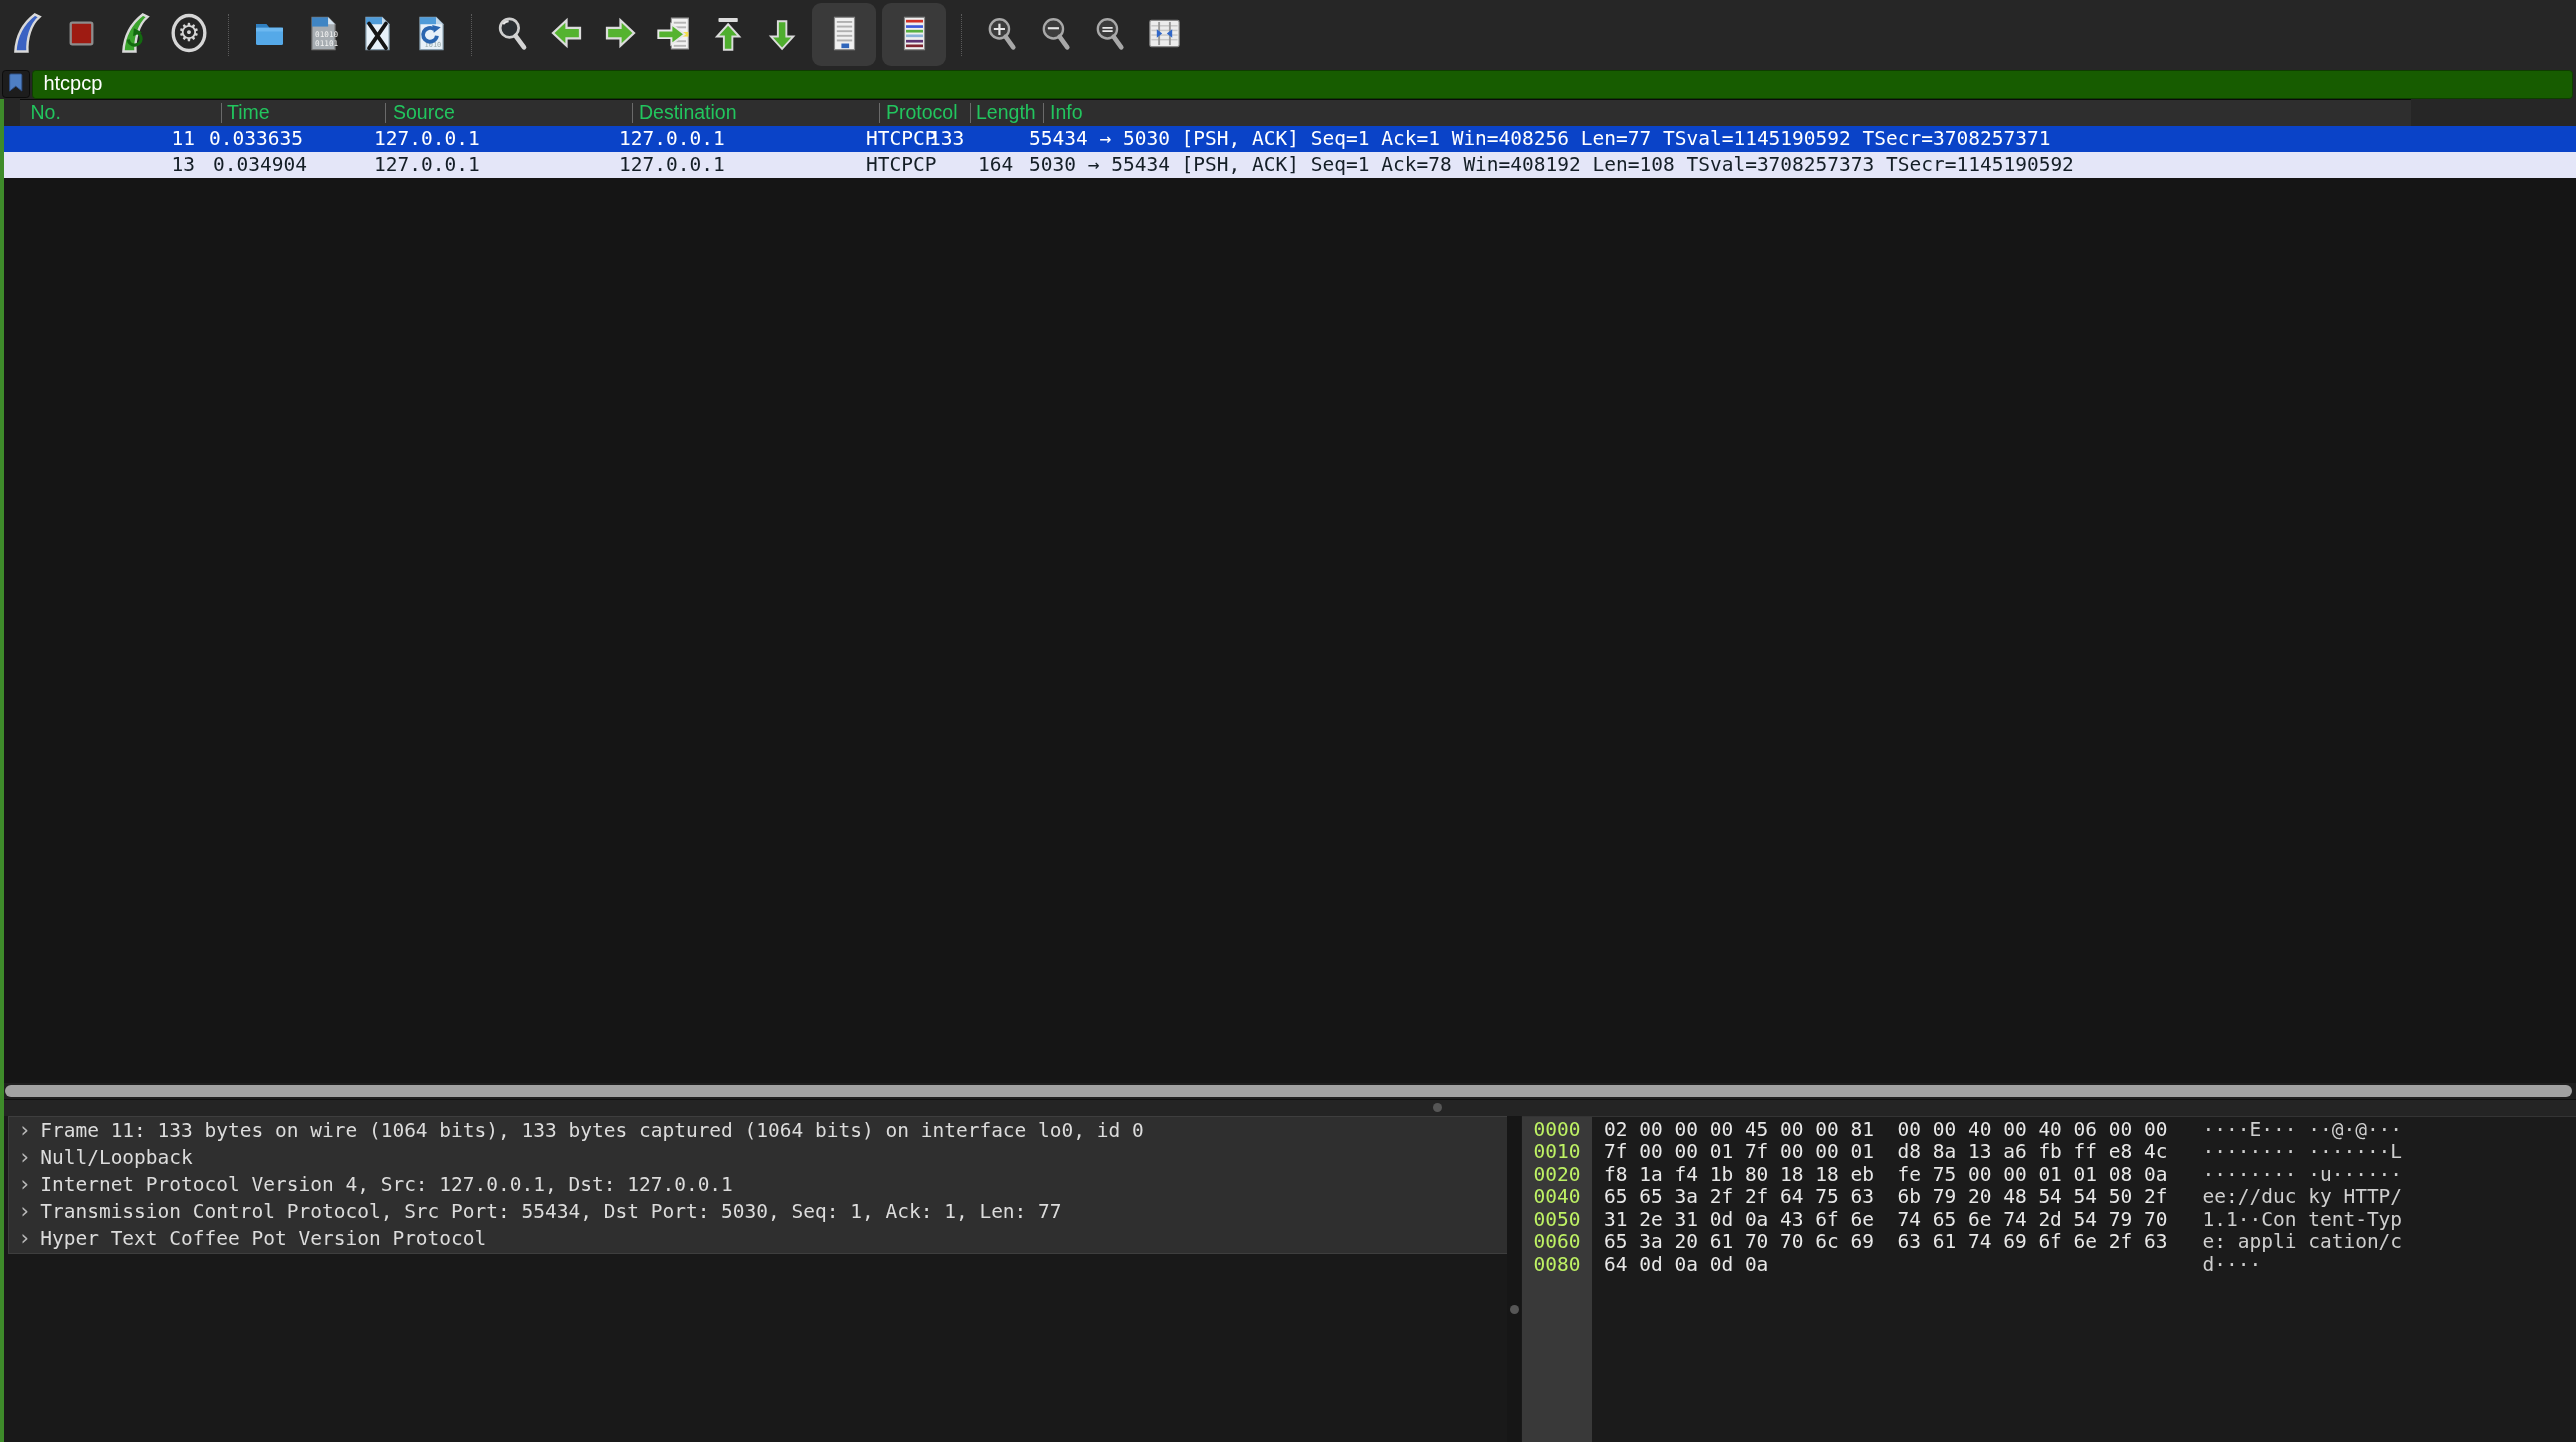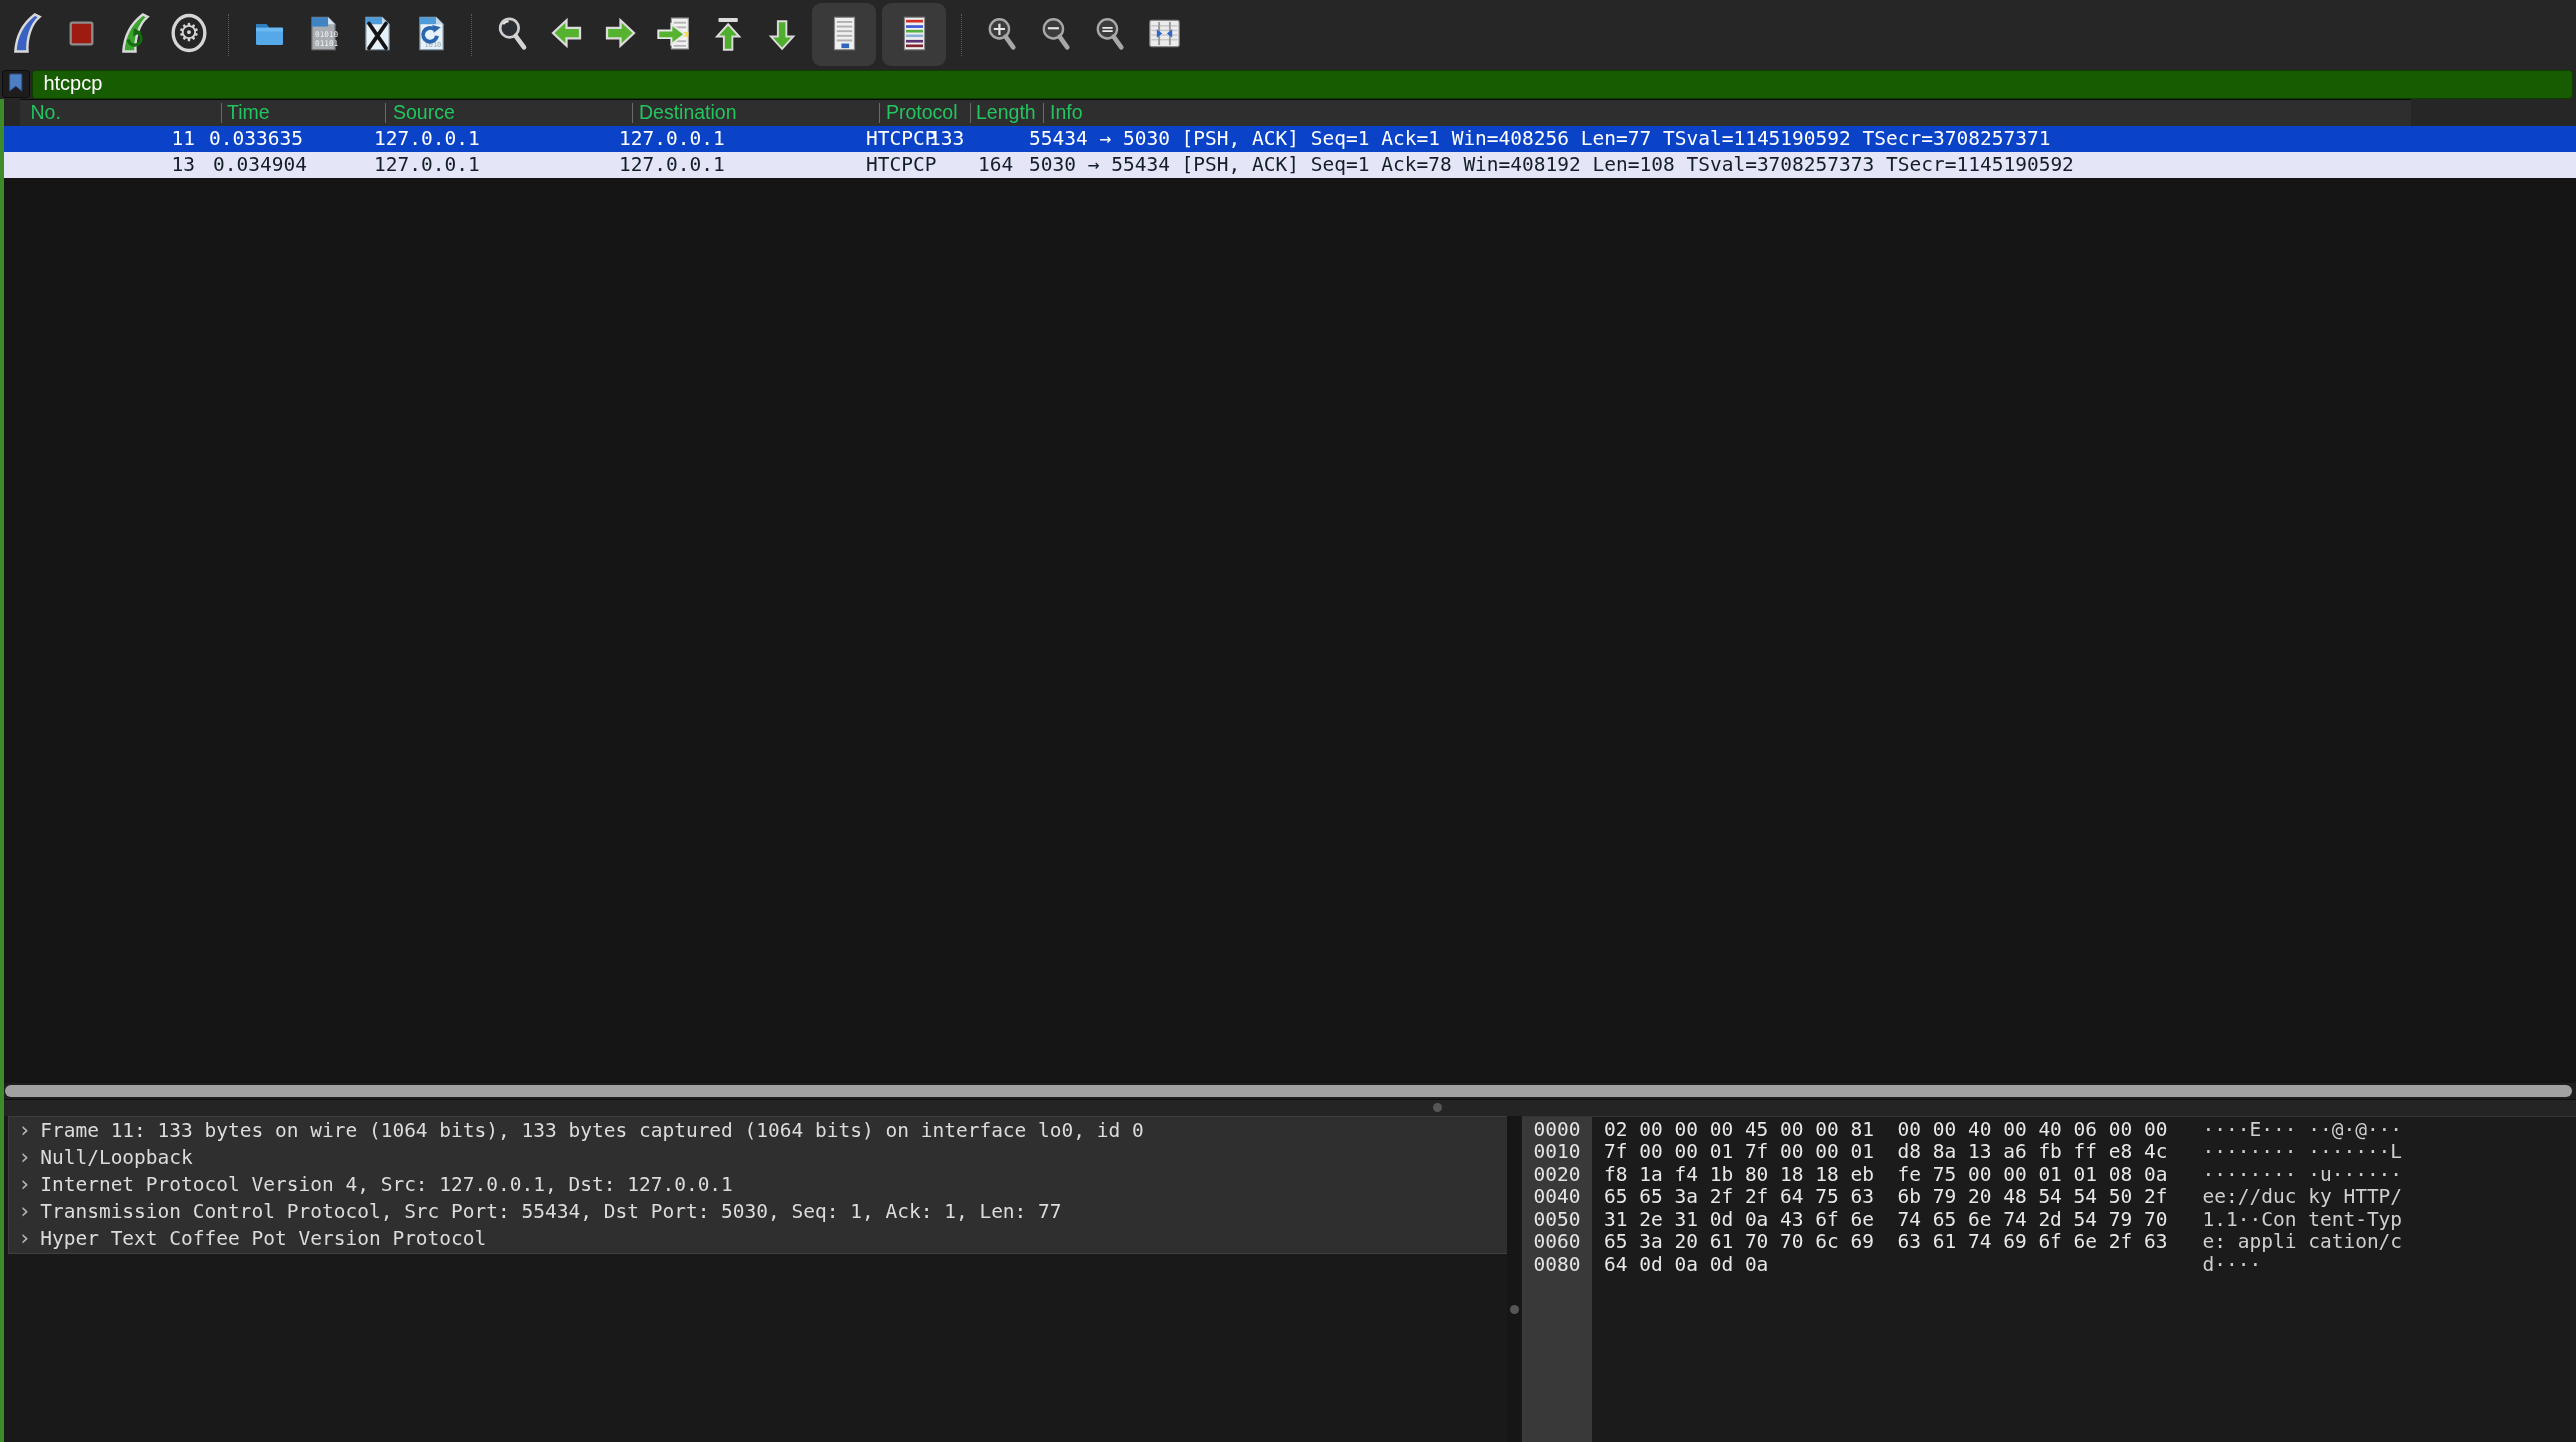--- a/index.html
+++ b/index.html
@@ -47,21 +47,21 @@
                border:0.7px solid #3e3e3e;}
   .drow{position:relative;height:27px;line-height:27px;color:#dcdcdc;font-size:19.5px;
         padding-left:31px;white-space:nowrap;}
   .dchev{position:absolute;left:9px;top:0;width:18px;color:#b8b8b8;font-size:21px;}
   .vdivider{position:absolute;left:1507px;top:0;width:14.2px;height:326px;background:#161616;}
   .hex-pane{position:absolute;left:1522px;top:0;width:1054px;height:326px;background:#1b1b1b;
             border-top:0.7px solid #343434;}
   .hex-gutter-bg{position:absolute;left:0;top:0;width:70px;height:326px;background:#393939;}
   .hxrows{position:absolute;left:0;top:1.5px;width:1054px;}
   .hxrow{display:flex;height:22.5px;line-height:22.5px;font-size:19.5px;white-space:pre;}
-  .hx-off{width:70px;text-align:center;color:#e5e5e5;flex:0 0 auto;}
+  .hx-off{width:70px;text-align:center;color:#bef264;flex:0 0 auto;}
   .hx-bytes{margin-left:12px;width:48ch;color:#e8e8e8;flex:0 0 auto;}
   .hx-ascii{margin-left:35px;color:#cfcfcf;}
 
   .green-edge{position:absolute;left:0;top:99px;width:3.7px;height:1343px;background:#3e8b2a;z-index:9;}
 </style>
 </head>
 <body>
 
 <div class="app">
 

